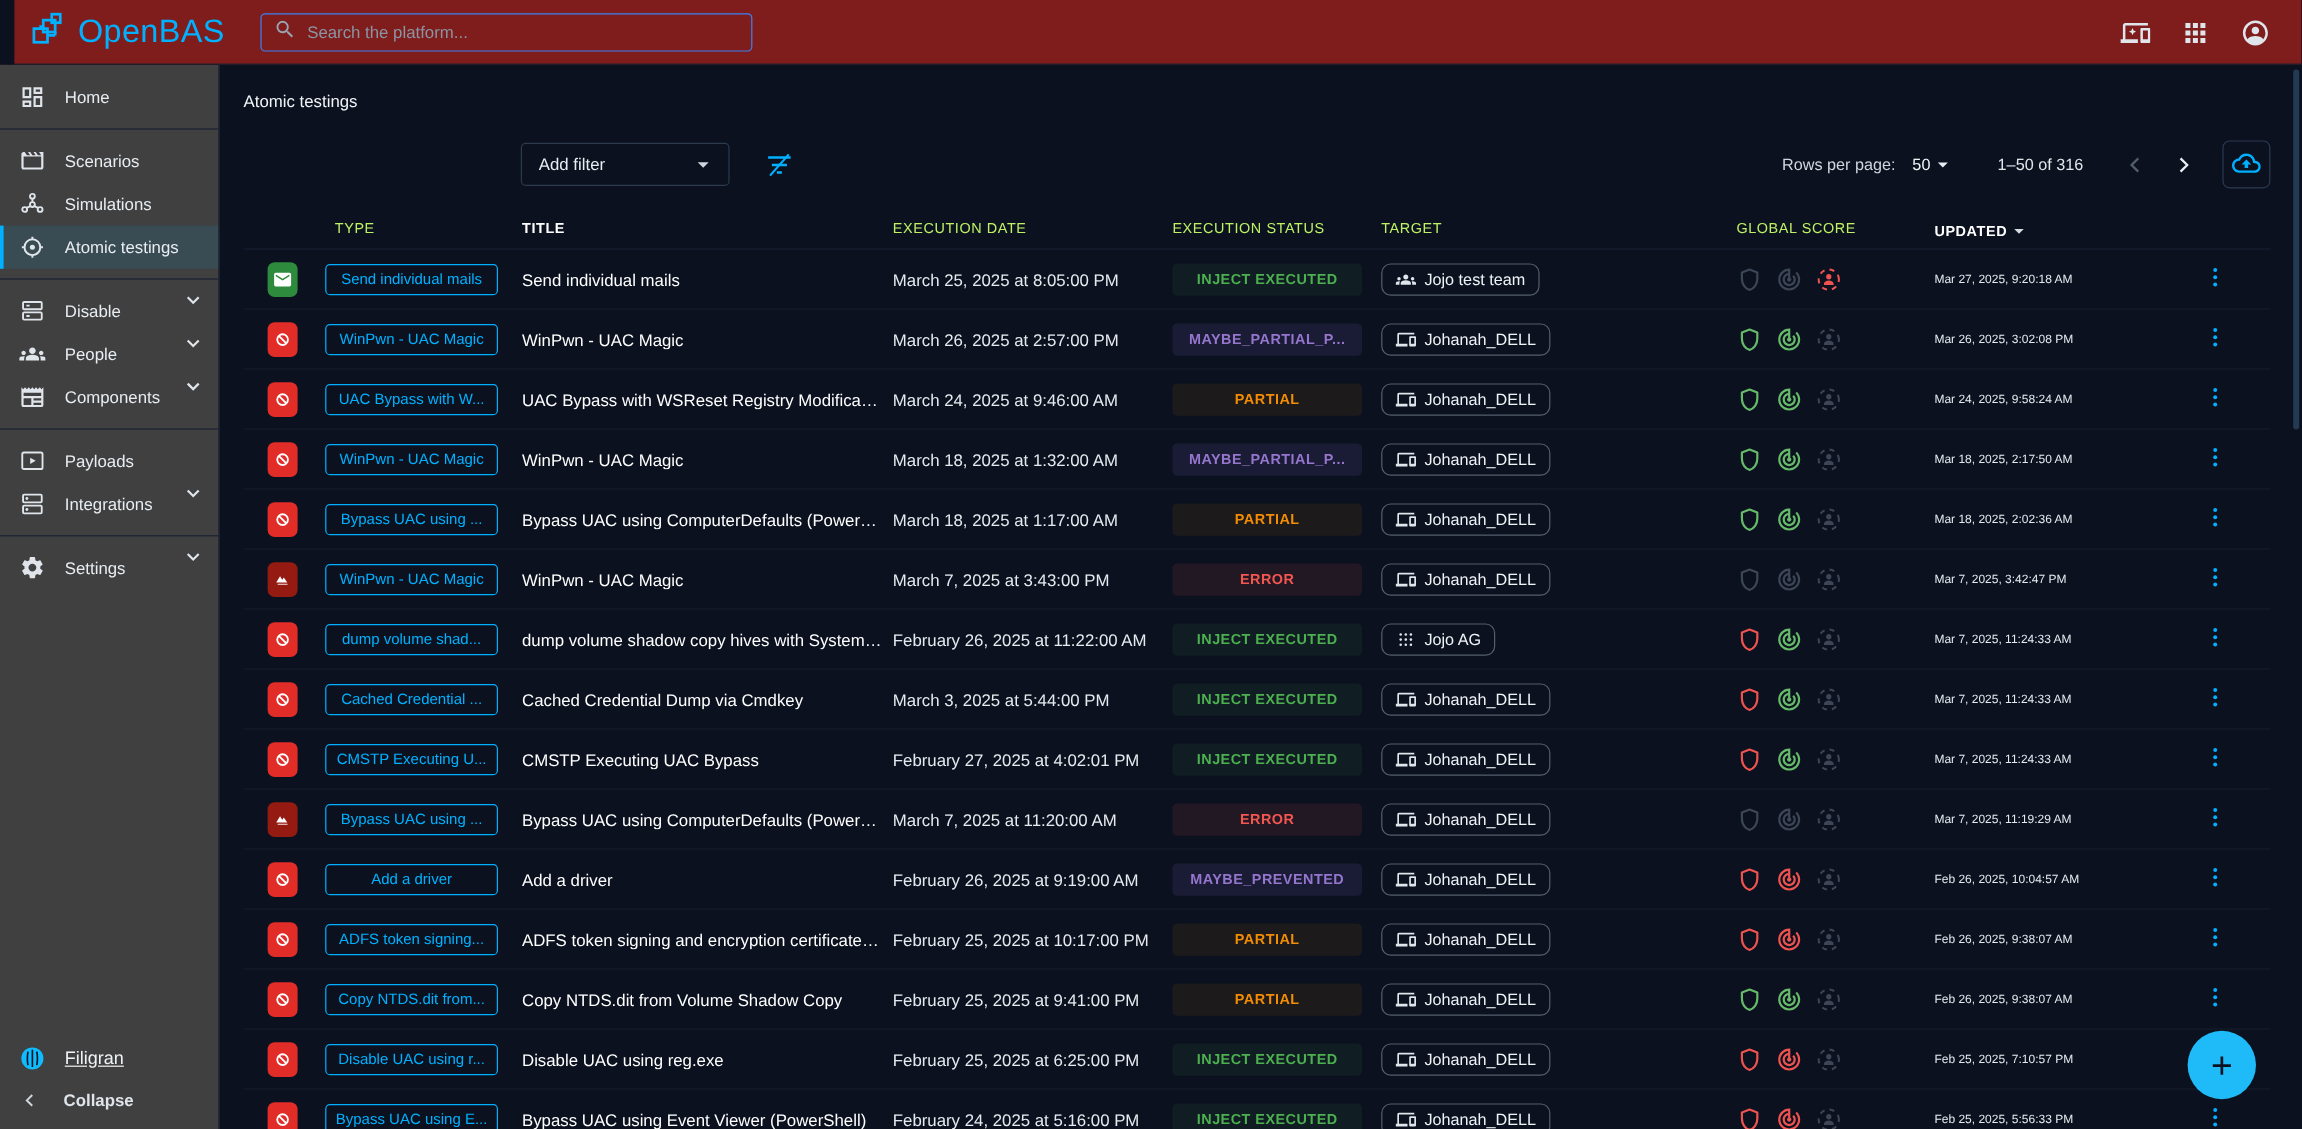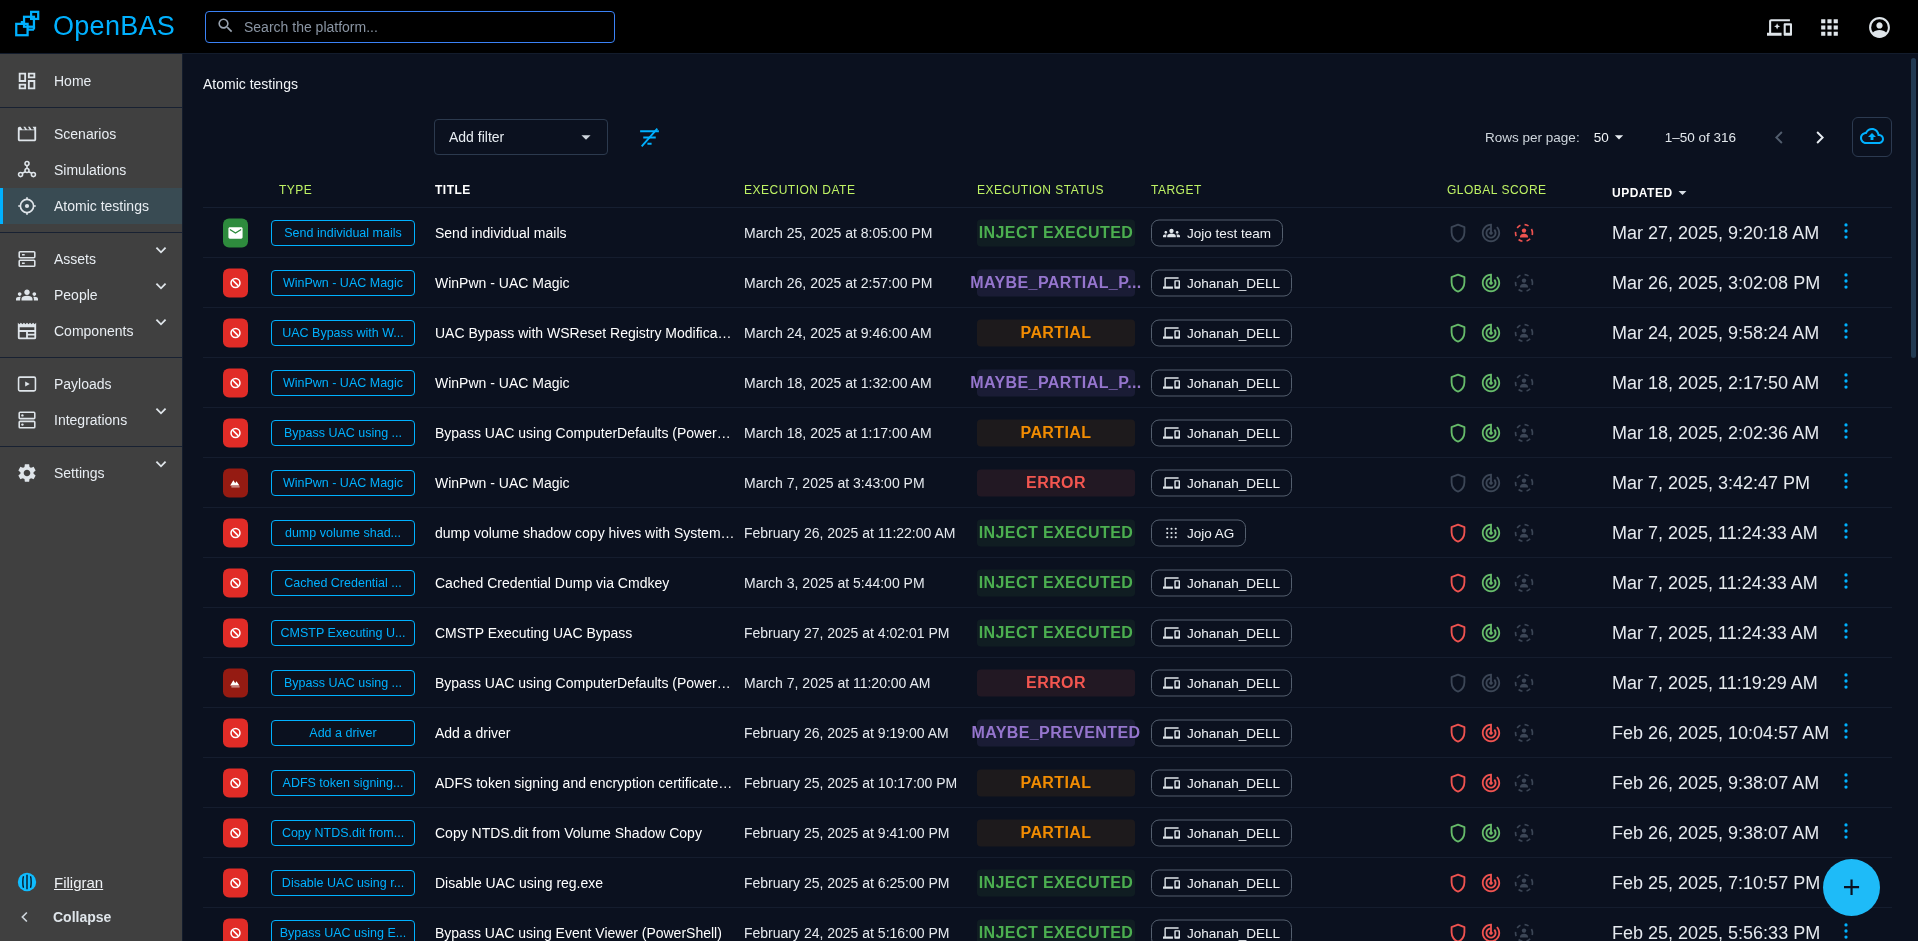--- a/index.html
+++ b/index.html
@@ -1,21 +1,21 @@
 <!DOCTYPE html>
 <html><head>
 <meta charset="utf-8">
 <style>
   * { margin:0; padding:0; box-sizing:border-box; }
   html,body { width:1918px; height:941px; overflow:hidden; }
   body { background:#0b111f; font-family:"Liberation Sans","DejaVu Sans",sans-serif; color:#e8edf2; }
   .app { position:relative; width:1918px; height:941px; overflow:hidden; }
 
   
-  .topbar { position:absolute; top:0; left:0; right:0; height:54px; background:#000000;
+  .topbar { position:absolute; top:0; left:12px; right:0; height:54px; background:#7f1d1d;
             border-bottom:1px solid #131c2c; z-index:20; }
   .logo { position:absolute; left:12px; top:9px; display:flex; align-items:center; gap:7px; cursor:pointer; }
   .logo svg { width:34px; height:34px; }
   .logo-text { color:#00b1ff; font-size:27px; font-weight:500; letter-spacing:.3px; }
   .top-search { position:absolute; left:205px; top:11px; width:410px; height:32px;
                 border:1px solid #3b82f6; border-radius:4px; display:flex; align-items:center; padding:0 10px; gap:9px; }
   .top-search .icn svg, .results-search .icn svg { width:19px; height:19px; color:#9aa4b1; }
   .top-search input, .results-search input { background:transparent; border:none; outline:none; color:#e8edf2;
                 font-size:14px; width:100%; font-family:inherit; }
   .top-search input::placeholder, .results-search input::placeholder { color:#8a95a3; }
@@ -90,34 +90,34 @@
   .cell { position:absolute; top:50%; transform:translateY(-50%); white-space:nowrap; }
   .src-icon { left:20px; width:25px; height:29px; border-radius:6px; display:flex; align-items:center; justify-content:center; }
   .src-icon svg { width:17px; height:17px; display:block; }
   .src-email { background:#2e8b3d; }
   .src-atomic-red-team { background:#e12c27; }
   .src-caldera { background:#951b12; }
   .type-chip { left:68px; width:144px; height:26px; border:1px solid #00b1ff; border-radius:4px; color:#00b1ff;
                font-size:12.5px; display:flex; align-items:center; justify-content:center; overflow:hidden; }
   .cell-title { left:232px; width:300px; overflow:hidden; text-overflow:ellipsis; font-size:14px; color:#fff; }
   .cell-date { left:541px; font-size:14px; color:#e6eaef; }
-  .status { left:774px; width:158px; height:27px; border-radius:4px; font-size:16px; font-weight:700;
+  .status { left:774px; width:158px; height:27px; border-radius:4px; font-size:12px; font-weight:700;
             letter-spacing:.4px; display:flex; align-items:center; justify-content:center; }
   .st-success { color:#4caf50; background:rgba(76,175,80,.08); }
   .st-purple  { color:#9575cd; background:rgba(139,117,216,.12); }
   .st-warning { color:#f28c02; background:rgba(242,140,2,.08); }
   .st-error   { color:#f25650; background:rgba(242,86,80,.10); }
   .target-chip { left:948px; height:27px; border:1px solid #545f6e; border-radius:8px; padding:0 11px;
                  display:flex; align-items:center; gap:7px; font-size:13.5px; color:#f0f3f6; }
   .target-chip .icn svg { width:17px; height:17px; display:block; color:#dfe5ea; }
   .scores { left:1244px; display:flex; gap:11px; }
   .score { width:22px; height:22px; }
   .score svg { width:22px; height:22px; display:block; }
   .sc-green{ color:#66bb6a; } .sc-red{ color:#ef5350; } .sc-gray{ color:#3c4656; }
-  .cell-updated { left:1409px; font-size:18px; color:#e6eaef; }
+  .cell-updated { left:1409px; font-size:10px; color:#e6eaef; }
   .kebab { left:1630px; width:26px; height:26px; background:transparent; border:none; color:#00b1ff; cursor:pointer; }
   .kebab svg { width:22px; height:22px; }
 
   
   .fab { position:absolute; left:1823px; top:859px; width:57px; height:57px; border-radius:50%; border:none;
          background:#1ebbf8; color:#0b111f; font-size:31px; font-weight:400; line-height:57px; text-align:center;
          cursor:pointer; z-index:30; }
   .scroll-thumb { position:absolute; right:2px; top:58px; width:5px; height:300px; background:#223a52;
                   border-radius:3px; z-index:25; }
 </style>
@@ -215,21 +215,21 @@
         <div class="side-item">
           <span class="icn ">
             <svg viewBox="0 0 24 24">
               <g fill="none" stroke="currentColor" stroke-width="1.7">
                 <rect x="3.5" y="4" width="17" height="6.6" rx="1"></rect>
                 <rect x="3.5" y="13.4" width="17" height="6.6" rx="1"></rect>
                 <path d="M6.5 7.3h3M6.5 16.7h3"></path>
               </g>
             </svg>
           </span>
-          <span class="side-label">Assets</span>
+          <span class="side-label">Disable</span>
           <span class="side-chev"><span class="icn "><svg viewBox="0 0 24 24">
                 <path fill="none" stroke="currentColor" stroke-width="2" d="M7 9.5l5 5 5-5"></path>
               </svg></span></span>
         </div>
         <div class="side-item">
           <span class="icn ">
             <svg viewBox="0 0 24 24">
               <path fill="currentColor" d="M12 12.75c1.63 0 3.07.39 4.24.9 1.08.48 1.76 1.56 1.76 2.73V18H6v-1.61c0-1.18.68-2.26 1.76-2.73 1.17-.52 2.61-.91 4.24-.91zM4 13c1.1 0 2-.9 2-2s-.9-2-2-2-2 .9-2 2 .9 2 2 2zm1.13 1.1c-.37-.06-.74-.1-1.13-.1-.99 0-1.93.21-2.78.58C.48 14.9 0 15.62 0 16.43V18h4.5v-1.61c0-.83.23-1.61.63-2.29zM20 13c1.1 0 2-.9 2-2s-.9-2-2-2-2 .9-2 2 .9 2 2 2zm4 3.43c0-.81-.48-1.53-1.22-1.85-.85-.37-1.79-.58-2.78-.58-.39 0-.76.04-1.13.1.4.68.63 1.46.63 2.29V18H24v-1.57zM12 6c1.66 0 3 1.34 3 3s-1.34 3-3 3-3-1.34-3-3 1.34-3 3-3z"></path>
             </svg>
           </span>

